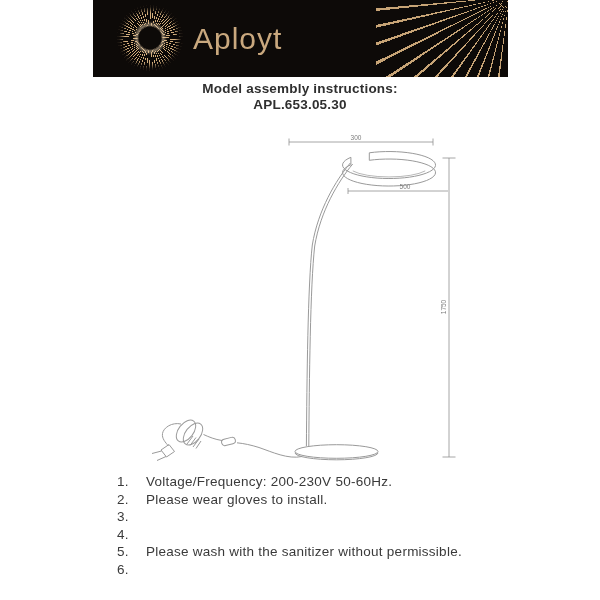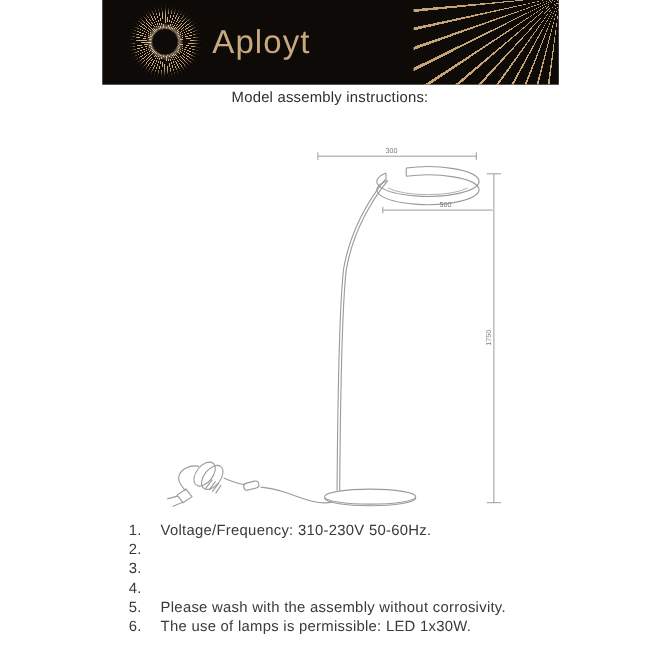--- a/index.html
+++ b/index.html
@@ -12,21 +12,21 @@
     background:
       radial-gradient(circle, #0d0a08 0 11px, rgba(235,210,175,0.55) 13px, rgba(13,10,8,0) 17px 25px, rgba(13,10,8,0.92) 31px),
       repeating-conic-gradient(#d2ad7c 0deg 1.5deg, rgba(13,10,8,0) 1.5deg 5.8deg);}
   .brand{position:absolute;left:100px;top:20px;color:#c9a87e;font-size:30px;font-weight:400;
          letter-spacing:1px;line-height:38px;}
   .ray-fan{position:absolute;right:0;top:0;width:132px;height:77px;
     background:repeating-conic-gradient(from 180deg at 101% -4%, #c7a476 0deg 1.1deg, rgba(13,10,8,0) 1.1deg 7deg);}
 
   
   .title-block{position:absolute;left:0;top:81px;width:600px;text-align:center;
-               color:#2f2f2f;font-size:13.5px;font-weight:400;line-height:15.8px;letter-spacing:.2px;}
+               color:#2f2f2f;font-size:13.5px;font-weight:700;line-height:15.8px;letter-spacing:.2px;}
 
   
   .drawing{position:absolute;left:0;top:0;width:600px;height:600px;}
   .drawing .lamp{stroke:#9a9a9a;fill:none;stroke-width:1;}
   .drawing .dim{stroke:#8f8f8f;fill:none;stroke-width:0.8;}
   .drawing text{fill:#7d7d7d;font-size:6.5px;font-family:"Liberation Sans",sans-serif;}
 
   
   .instructions{position:absolute;left:117px;top:473px;margin:0;padding:0;list-style:none;
                 color:#3a3a3a;font-size:13.5px;font-weight:500;letter-spacing:.25px;line-height:17.6px;}
@@ -39,20 +39,21 @@
 <div class="page">
 
   <header class="brand-bar">
     <div class="sunburst"></div>
     <div class="brand">Aployt</div>
     <div class="ray-fan"></div>
   </header>
 
   <div class="title-block">
     <div>Model assembly instructions:</div>
+    <div>APL.653.05.30</div>
   </div>
 
   <svg class="drawing" viewBox="0 0 600 600">
 
     <g class="dim">
       <line x1="289" y1="142" x2="433" y2="142"></line>
       <line x1="289" y1="138.5" x2="289" y2="145.5"></line>
       <line x1="433" y1="138.5" x2="433" y2="145.5"></line>
     </g>
     <text x="356" y="139.5" text-anchor="middle">300</text>
@@ -103,34 +104,34 @@
       <line x1="449" y1="158" x2="449" y2="457"></line>
       <line x1="442.5" y1="158" x2="455.5" y2="158"></line>
       <line x1="442.5" y1="457" x2="455.5" y2="457"></line>
     </g>
     <text x="446" y="307" text-anchor="middle" transform="rotate(-90 446 307)">1750</text>
   </svg>
 
   <ol class="instructions">
     <li>
       <span class="num">1.</span>
-      <span>Voltage/Frequency: 310-230V 50-60Hz.</span>
+      <span>Voltage/Frequency: 200-230V 50-60Hz.</span>
     </li>
     <li>
       <span class="num">2.</span>
+      <span>Please wear gloves to install.</span>
     </li>
     <li>
       <span class="num">3.</span>
     </li>
     <li>
       <span class="num">4.</span>
     </li>
     <li>
       <span class="num">5.</span>
-      <span>Please wash with the assembly without corrosivity.</span>
+      <span>Please wash with the sanitizer without permissible.</span>
     </li>
     <li>
       <span class="num">6.</span>
-      <span>The use of lamps is permissible: LED 1x30W.</span>
     </li>
   </ol>
 
 </div>
 
 </body></html>

